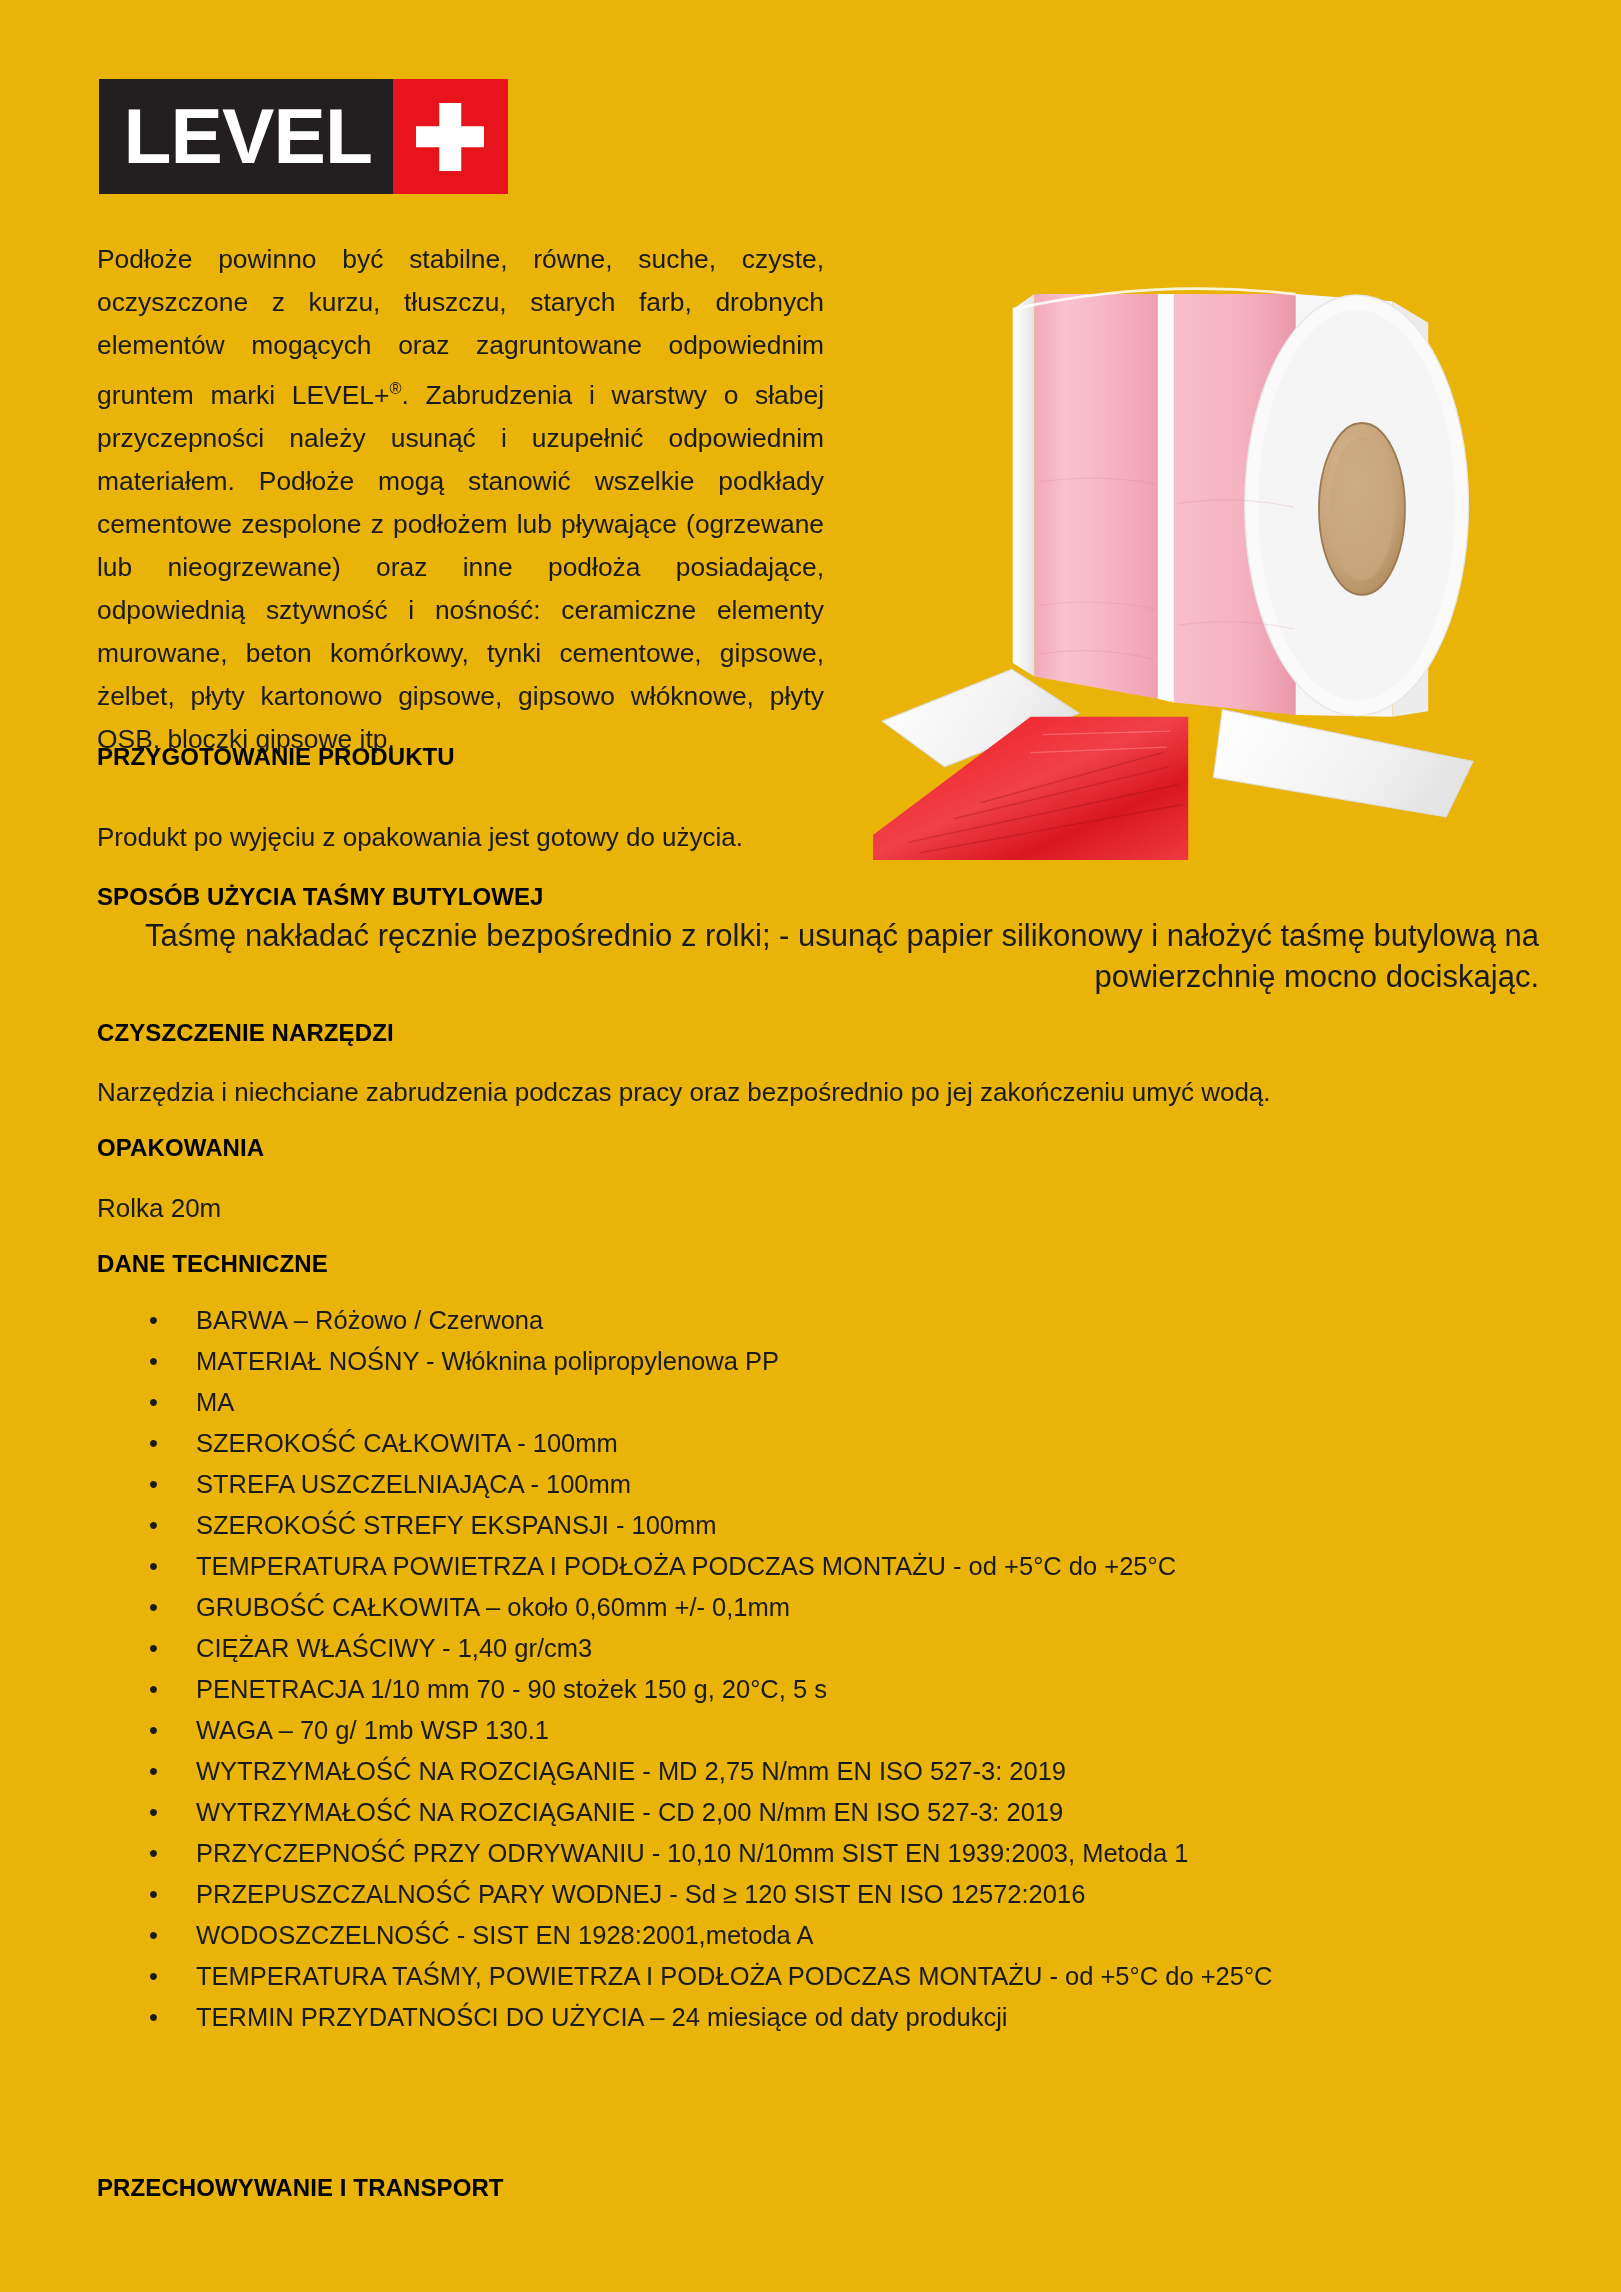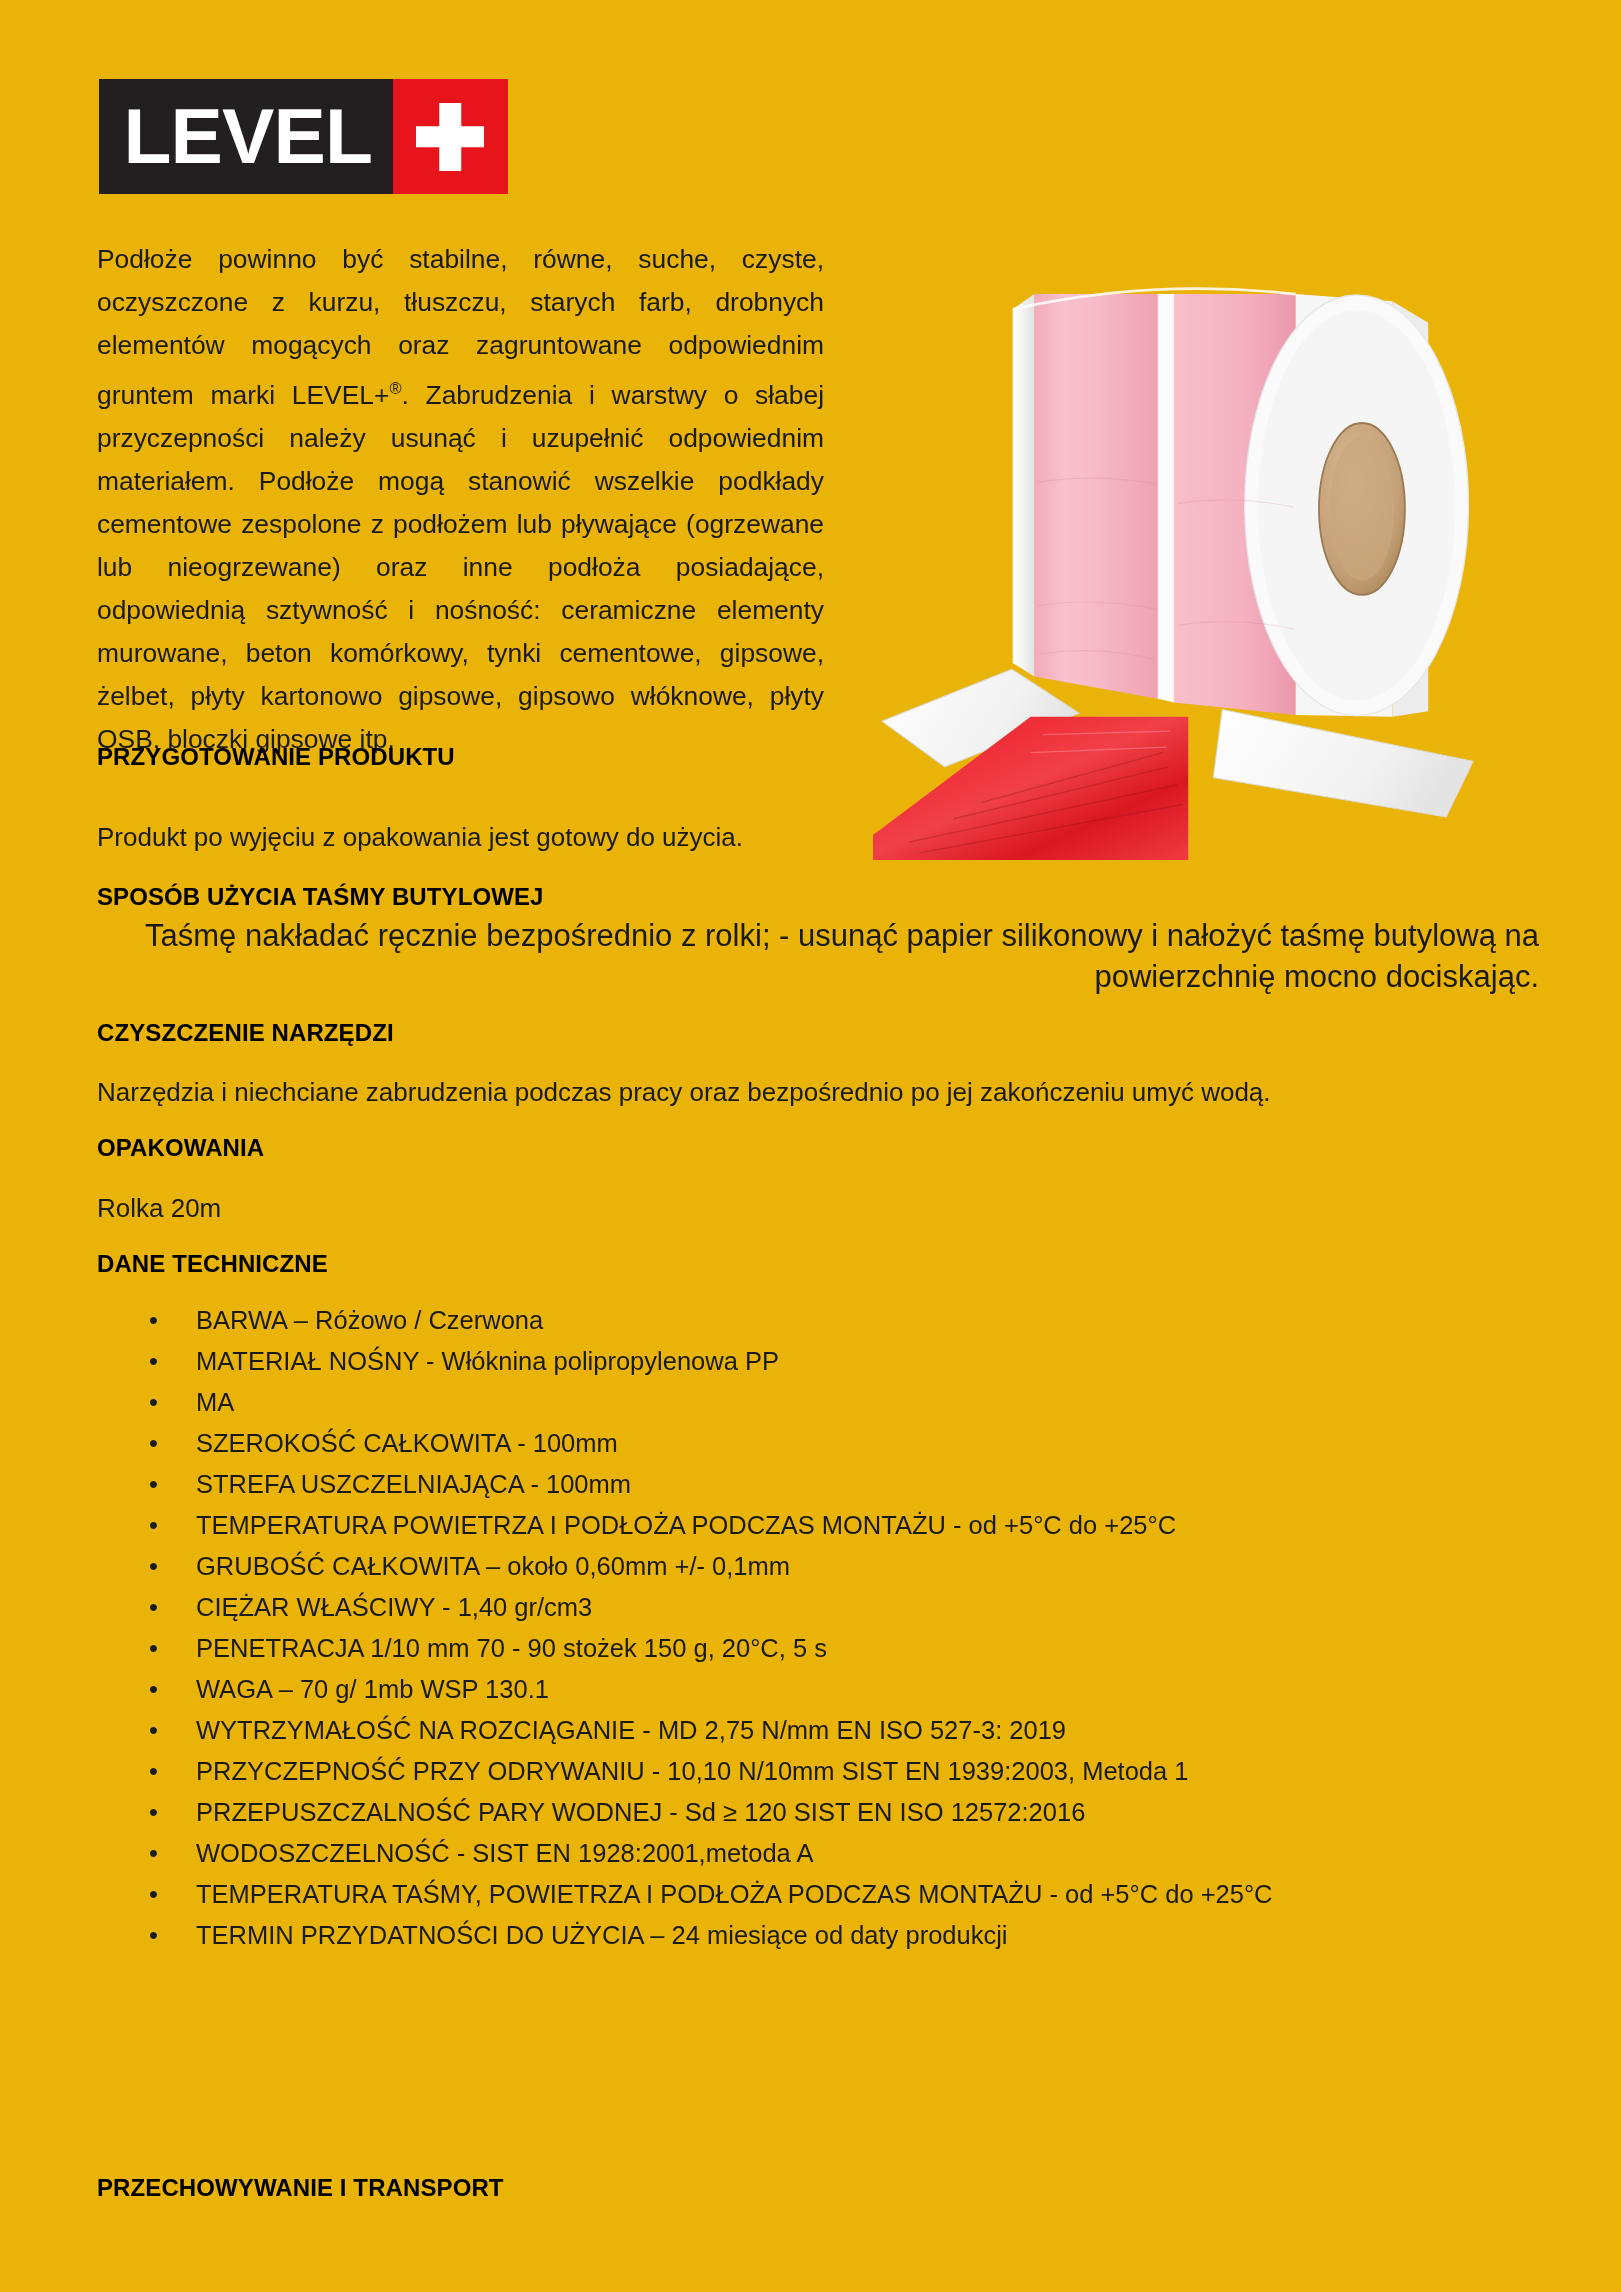--- a/index.html
+++ b/index.html
@@ -258,26 +258,28 @@
   <div class="block para" style="top:1189px;">Rolka 20m</div>
 
   <div class="block heading" style="top:1250px;">DANE TECHNICZNE</div>
 
   <ul class="tech-list" id="tech-list">
       <li>BARWA – Różowo / Czerwona</li>
       <li>MATERIAŁ NOŚNY - Włóknina polipropylenowa PP</li>
       <li>MA</li>
       <li>SZEROKOŚĆ CAŁKOWITA - 100mm</li>
       <li>STREFA USZCZELNIAJĄCA - 100mm</li>
+      <li>SZEROKOŚĆ STREFY EKSPANSJI - 100mm</li>
       <li>TEMPERATURA POWIETRZA I PODŁOŻA PODCZAS MONTAŻU - od +5°C do +25°C</li>
       <li>GRUBOŚĆ CAŁKOWITA – około 0,60mm +/- 0,1mm</li>
       <li>CIĘŻAR WŁAŚCIWY -  1,40 gr/cm3</li>
       <li>PENETRACJA 1/10 mm 70 - 90 stożek 150 g, 20°C, 5 s</li>
       <li>WAGA – 70 g/ 1mb WSP 130.1</li>
       <li>WYTRZYMAŁOŚĆ NA ROZCIĄGANIE - MD 2,75 N/mm EN ISO 527-3: 2019</li>
+      <li>WYTRZYMAŁOŚĆ NA ROZCIĄGANIE - CD 2,00 N/mm EN ISO 527-3: 2019</li>
       <li>PRZYCZEPNOŚĆ PRZY ODRYWANIU - 10,10 N/10mm SIST EN 1939:2003, Metoda 1</li>
       <li>PRZEPUSZCZALNOŚĆ PARY WODNEJ - Sd ≥ 120 SIST EN ISO 12572:2016</li>
       <li>WODOSZCZELNOŚĆ - SIST EN 1928:2001,metoda A</li>
       <li>TEMPERATURA TAŚMY, POWIETRZA I PODŁOŻA PODCZAS MONTAŻU - od +5°C do +25°C</li>
       <li>TERMIN PRZYDATNOŚCI DO UŻYCIA – 24 miesiące od daty produkcji</li>
     </ul>
 
   <div class="block heading" style="top:2174px;">PRZECHOWYWANIE I TRANSPORT</div>
 
 </div>

